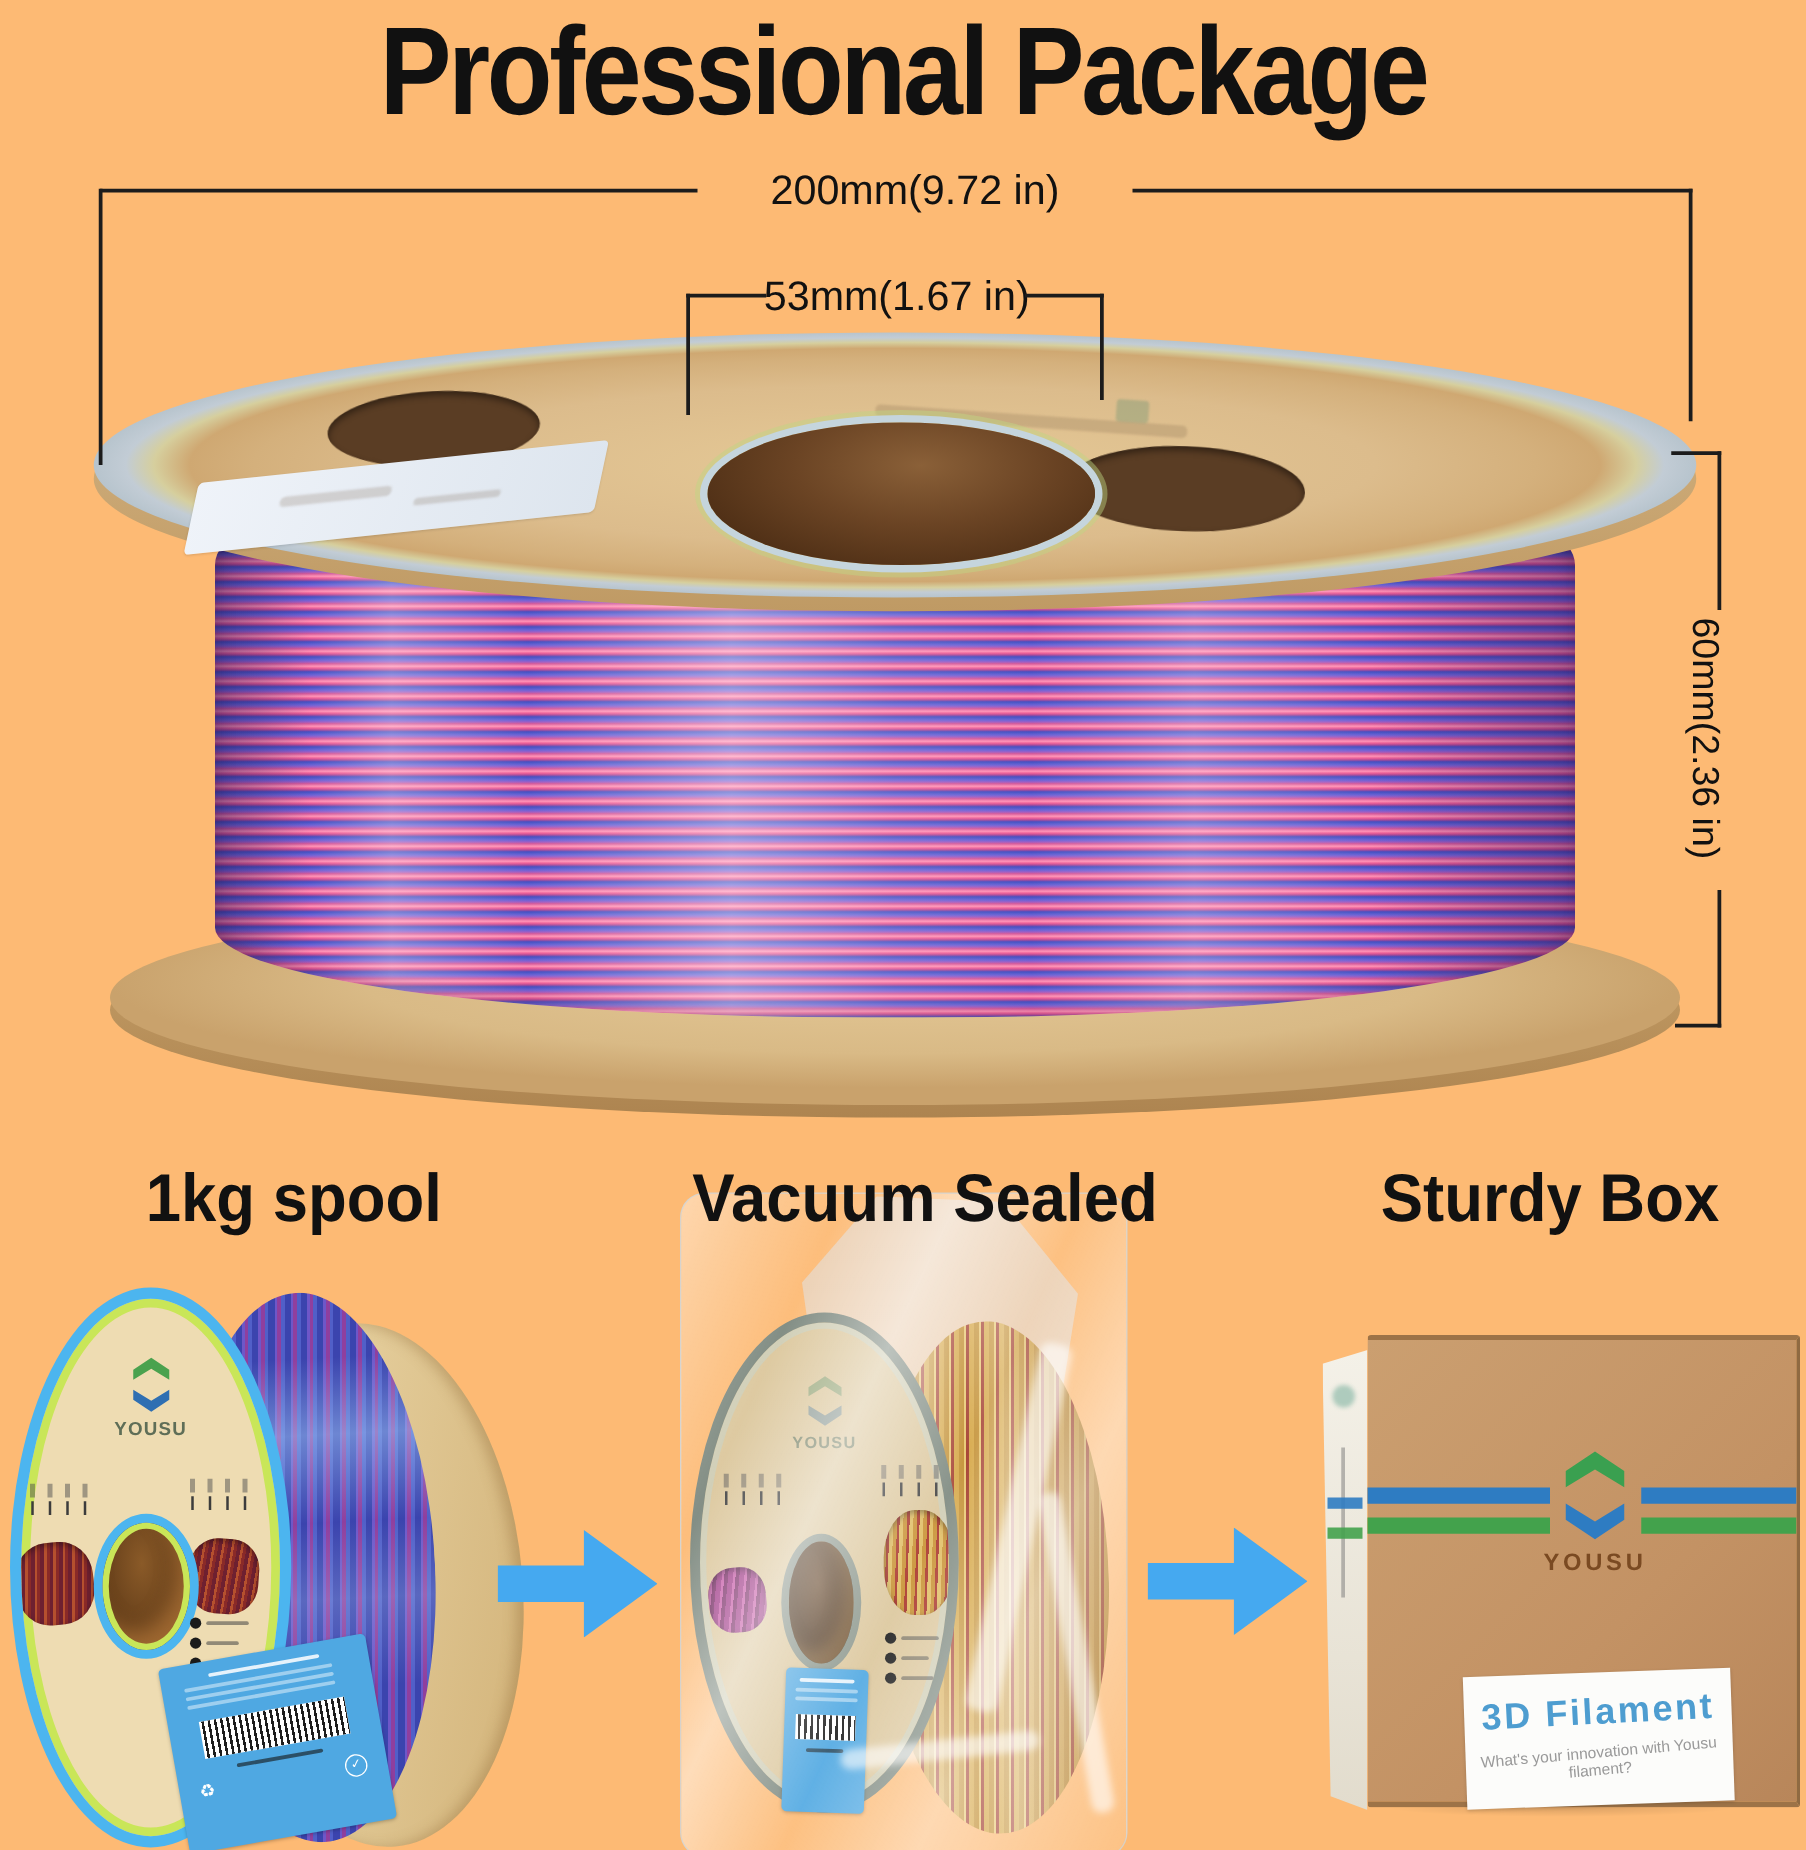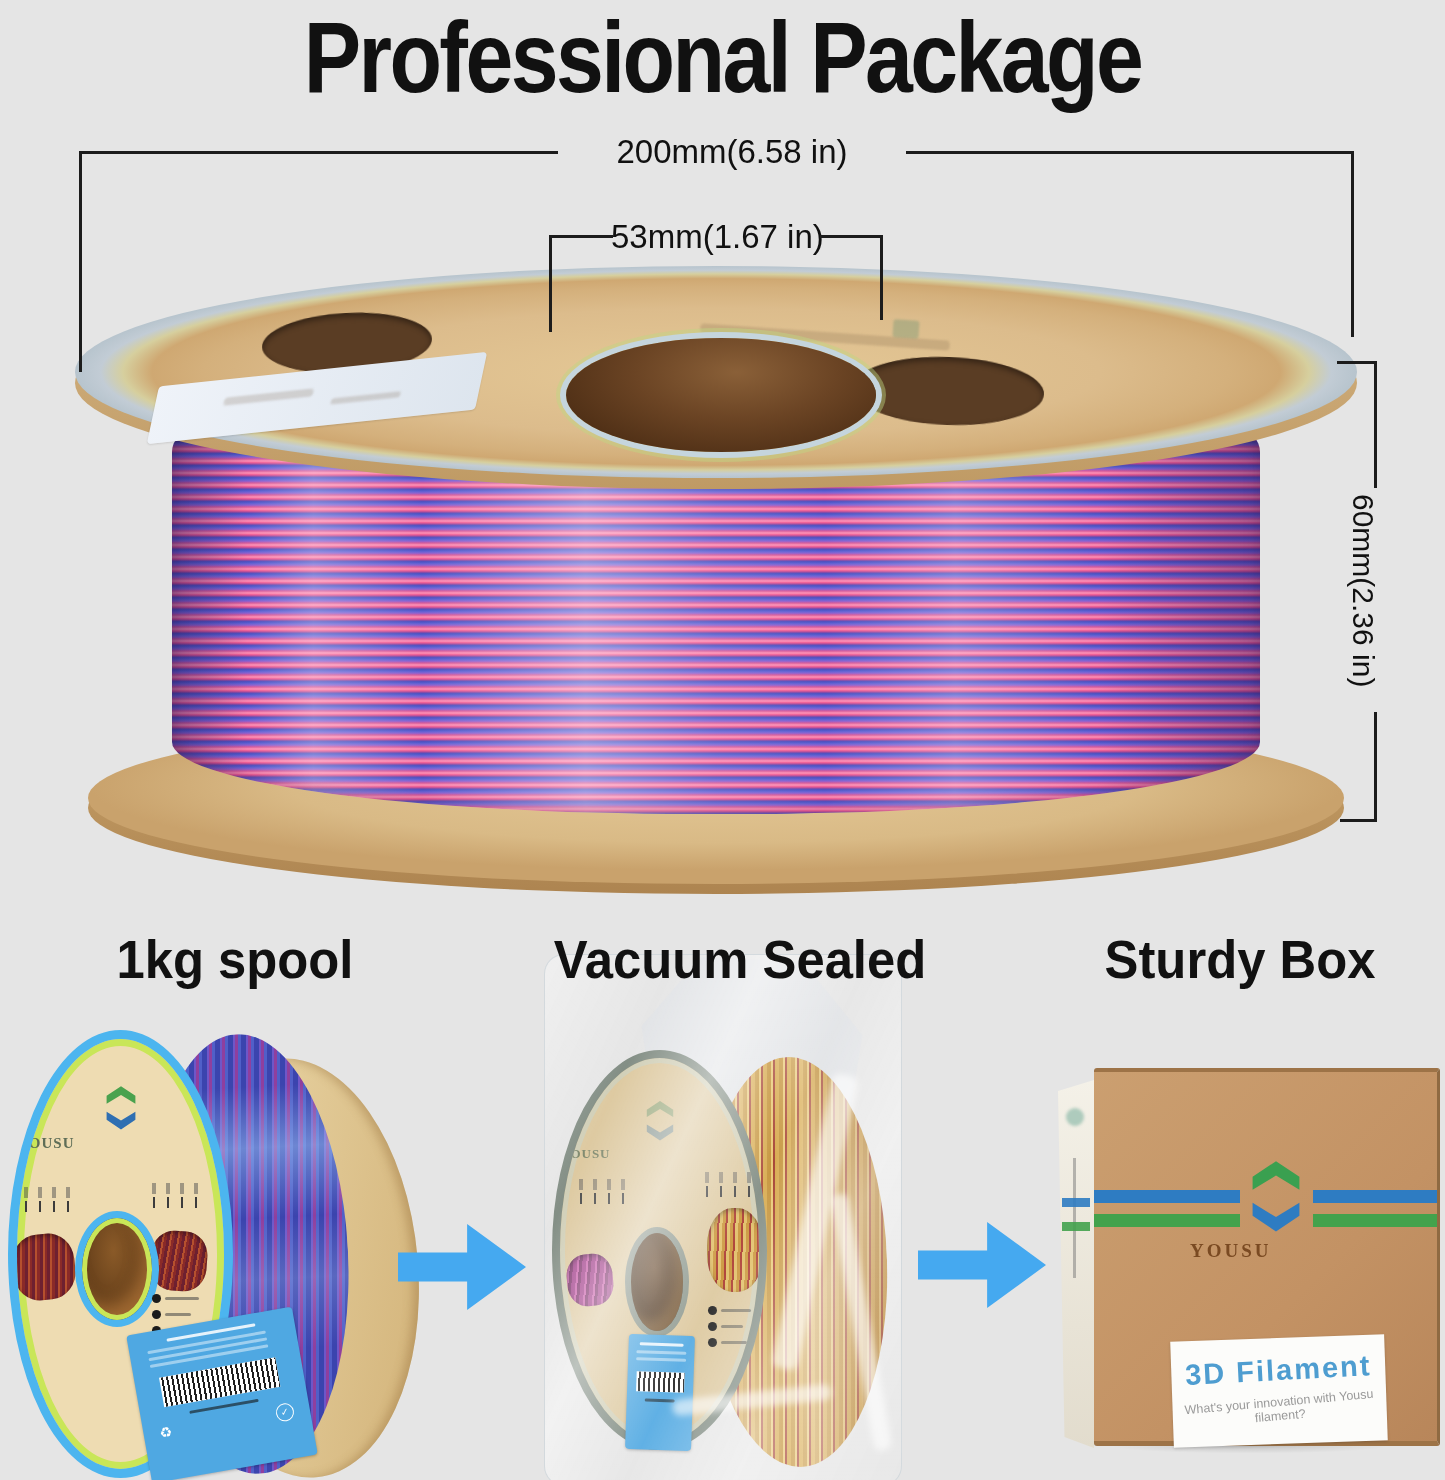--- a/index.html
+++ b/index.html
@@ -1,16 +1,16 @@
 <!DOCTYPE html>
 <html><head>
 <meta charset="utf-8">
 <style>
   html,body{margin:0;padding:0;background:#fff;}
-  #page{position:relative;width:1445px;height:1480px;background:#e5e5e5;overflow:hidden;
+  #page{position:relative;width:1445px;height:1480px;background:#fdba74;overflow:hidden;
         font-family:"Liberation Sans","DejaVu Sans",sans-serif;color:#111;}
   .abs{position:absolute;}
 
   
   .title{left:0;right:0;top:0;text-align:center;font-size:100px;font-weight:700;
          letter-spacing:-3px;transform:scaleX(.86);transform-origin:50% 0;white-space:nowrap;}
   .feature{top:928px;font-size:54px;font-weight:700;text-align:center;z-index:6;
            transform:scaleX(.94);transform-origin:50% 0;white-space:nowrap;}
 
   
@@ -49,21 +49,21 @@
   .microbar{background:rgba(70,70,70,.55);height:3px;border-radius:2px;}
   .sicon{width:9px;height:9px;border-radius:50%;background:#1b1b1b;flex:none;}
   .srow{display:flex;align-items:center;gap:4px;margin-bottom:7px;}
   .tick{width:2px;height:11px;background:#3c3c3c;position:relative;flex:none;}
   .tick::before{content:"";position:absolute;top:-14px;left:-1px;width:4px;height:11px;background:rgba(80,80,80,.5);}
   .ticks{display:flex;gap:12px;}
   .bluelabel{background:#4fa8e2;border-radius:4px;box-shadow:0 1px 3px rgba(0,0,0,.25);overflow:hidden;}
   .barcode{background:#fff;border-radius:2px;
       background-image:repeating-linear-gradient(90deg,#1d1d1d 0 2px,transparent 2px 5px);
       background-clip:content-box;padding:3px;}
-  .wordmark{font-weight:700;letter-spacing:1px;text-align:left;font-family:Liberation Serif, serif;}
+  .wordmark{font-weight:700;letter-spacing:1px;text-align:center;}
   .arrow{width:128px;height:86px;background:#45a9f0;z-index:4;
       clip-path:polygon(0 33%,54% 33%,54% 0,100% 50%,54% 100%,54% 67%,0 67%);}
 
   
   .bagTop{background:rgba(222,226,231,.55);
       clip-path:polygon(28% 0,72% 3%,98% 52%,93% 100%,7% 100%,2% 46%);}
   .wrap{border-radius:20px;border:1px solid rgba(205,212,218,.8);pointer-events:none;
       background:linear-gradient(115deg,rgba(255,255,255,.42) 0%,rgba(255,255,255,.06) 22%,rgba(255,255,255,.5) 37%,rgba(255,255,255,.1) 54%,rgba(255,255,255,.45) 72%,rgba(255,255,255,.12) 100%);}
   .streak{background:rgba(255,255,255,.6);filter:blur(3px);border-radius:8px;pointer-events:none;}
 
@@ -91,21 +91,21 @@
     <div class="abs topLabel">
       <div class="abs faintBar" style="left:70px;top:18px;width:90px;height:8px;"></div>
       <div class="abs faintBar" style="left:180px;top:30px;width:70px;height:6px;"></div>
     </div>
     <div class="abs faintBar" style="left:700px;top:332px;width:250px;height:10px;transform:rotate(4deg);"></div>
     <div class="abs" style="left:893px;top:320px;width:26px;height:18px;background:rgba(90,140,110,.32);filter:blur(1px);transform:rotate(4deg);border-radius:3px;"></div>
     <div class="abs ell bigHole"></div>
   </div>
 
   <div class="abs dimh" style="left:80px;top:151px;width:478px;"></div>
-  <div class="abs dimtext" style="left:558px;top:133px;width:348px;">200mm(6.58 in)</div>
+  <div class="abs dimtext" style="left:558px;top:133px;width:348px;">200mm(9.72 in)</div>
   <div class="abs dimh" style="left:906px;top:151px;width:448px;"></div>
   <div class="abs dimv" style="left:79px;top:151px;height:221px;"></div>
   <div class="abs dimv" style="left:1351px;top:151px;height:186px;"></div>
 
   <div class="abs dimh" style="left:549px;top:235px;width:64px;"></div>
   <div class="abs dimtext" style="left:611px;top:218px;width:210px;">53mm(1.67 in)</div>
   <div class="abs dimh" style="left:820px;top:235px;width:63px;"></div>
   <div class="abs dimv" style="left:549px;top:235px;height:97px;"></div>
   <div class="abs dimv" style="left:880px;top:235px;height:85px;"></div>
 

